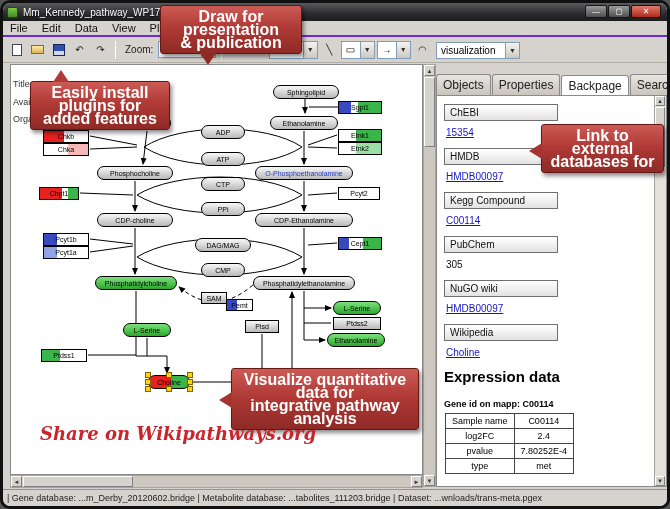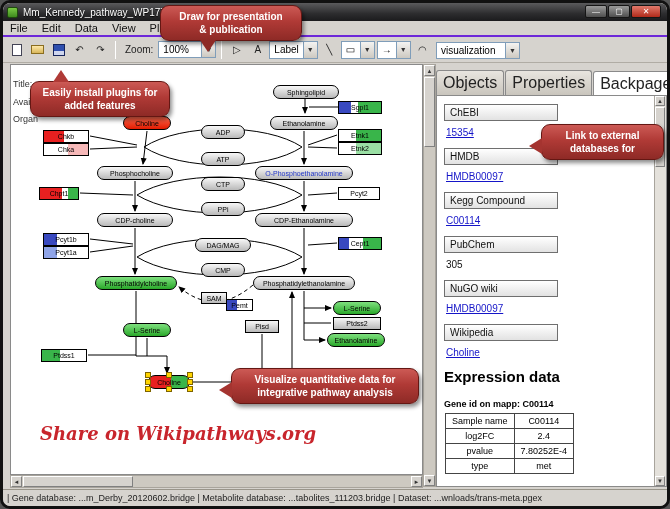--- a/index.html
+++ b/index.html
@@ -46,35 +46,35 @@
   .vsb{left:420px;top:61px;width:13px;height:423px;}
   .hsb{left:7px;top:472px;width:413px;height:13px;}
   .sb-btn{position:absolute;background:#d6d3ce;border:1px solid;border-color:#fff #808080 #808080 #fff;font-size:6px;color:#333;display:flex;align-items:center;justify-content:center;}
   .vsb .sb-btn{width:11px;height:11px;left:0;}
   .hsb .sb-btn{height:11px;width:11px;top:0;}
   .sb-thumb{position:absolute;background:#d6d3ce;border:1px solid;border-color:#fff #808080 #808080 #fff;}
 
   
   .panel{position:absolute;left:433px;top:61px;width:231px;height:423px;}
   .tabs{position:absolute;left:0;top:15px;height:16px;display:flex;align-items:flex-end;}
-  .tab{font-size:16px;padding:3px 6px;border:1px solid #8a8a8a;border-bottom:none;background:linear-gradient(#e8e5df,#c9c5bd);border-radius:3px 3px 0 0;margin-right:1px;color:#222;}
+  .tab{font-size:12px;padding:3px 6px;border:1px solid #8a8a8a;border-bottom:none;background:linear-gradient(#e8e5df,#c9c5bd);border-radius:3px 3px 0 0;margin-right:1px;color:#222;}
   .tab.active{background:#fff;position:relative;top:1px;padding-bottom:3px;text-align:center;}
   .panel-body{position:absolute;left:0;top:31px;width:231px;height:392px;background:#fff;border:1px solid #8a8a8a;padding:8px 8px 8px 7px;overflow:hidden;}
   .panel-sb{position:absolute;right:1px;top:32px;width:12px;height:390px;background:#e4e1db;border-left:1px solid #a8a49c;}
   .bp-section{margin-bottom:10px;}
   .bp-header{width:114px;border:1px solid #6f6f6f;background:linear-gradient(#ffffff,#e2e2e2);font-size:10px;padding:2px 5px;color:#111;}
   .bp-value{font-size:10px;margin:6px 0 0 2px;color:#111;}
   .bp-value.link{color:#1515c8;text-decoration:underline;}
   .bp-expr-heading{font-size:15px;font-weight:bold;margin:4px 0 0 0;}
   .bp-mapp{font-size:9px;font-weight:bold;margin:14px 0 4px 0;}
   .bp-table{border-collapse:collapse;margin-left:1px;border-radius:10px;}
   .bp-table td{border:1px solid #444;font-size:9px;padding:2px 6px;text-align:center;background:#fff;min-width:58px;}
 
   
-  .callout{position:absolute;z-index:100;background:linear-gradient(180deg,#cc5a55 0%,#b03a36 45%,#8e2a26 100%);border:1px solid #641713;border-radius:9px;color:#fff;font-weight:bold;font-size:10px;text-align:center;padding:4px 5px;box-shadow:2px 3px 4px rgba(0,0,0,0.45);}
+  .callout{position:absolute;z-index:100;background:linear-gradient(180deg,#cc5a55 0%,#b03a36 45%,#8e2a26 100%);border:1px solid #641713;border-radius:3px;color:#fff;font-weight:bold;font-size:16px;text-align:center;padding:4px 5px;box-shadow:2px 3px 4px rgba(0,0,0,0.45);}
   .callout .cline{line-height:13px;}
   .callout.pt-down::after{content:"";position:absolute;left:28%;top:100%;border-left:8px solid transparent;border-right:8px solid transparent;border-top:12px solid #8e2a26;}
   .callout.pt-up::before{content:"";position:absolute;left:16%;bottom:100%;border-left:8px solid transparent;border-right:8px solid transparent;border-bottom:12px solid #b03a36;}
   .callout.pt-left::before{content:"";position:absolute;right:100%;top:38%;border-top:8px solid transparent;border-bottom:8px solid transparent;border-right:13px solid #a53430;}
   .share{position:absolute;left:40px;top:423px;z-index:100;font-family:"DejaVu Serif",serif;font-style:italic;font-weight:bold;font-size:18px;color:#c8252c;}
   .status{position:absolute;left:0;top:486px;width:664px;height:17px;background:#d6d3ce;border-top:1px solid #989489;font-size:9px;color:#222;display:flex;align-items:center;padding:0 4px;white-space:nowrap;overflow:hidden;border-radius:0 0 7px 7px;position:absolute;}
 </style>
 </head>
 <body>
 

